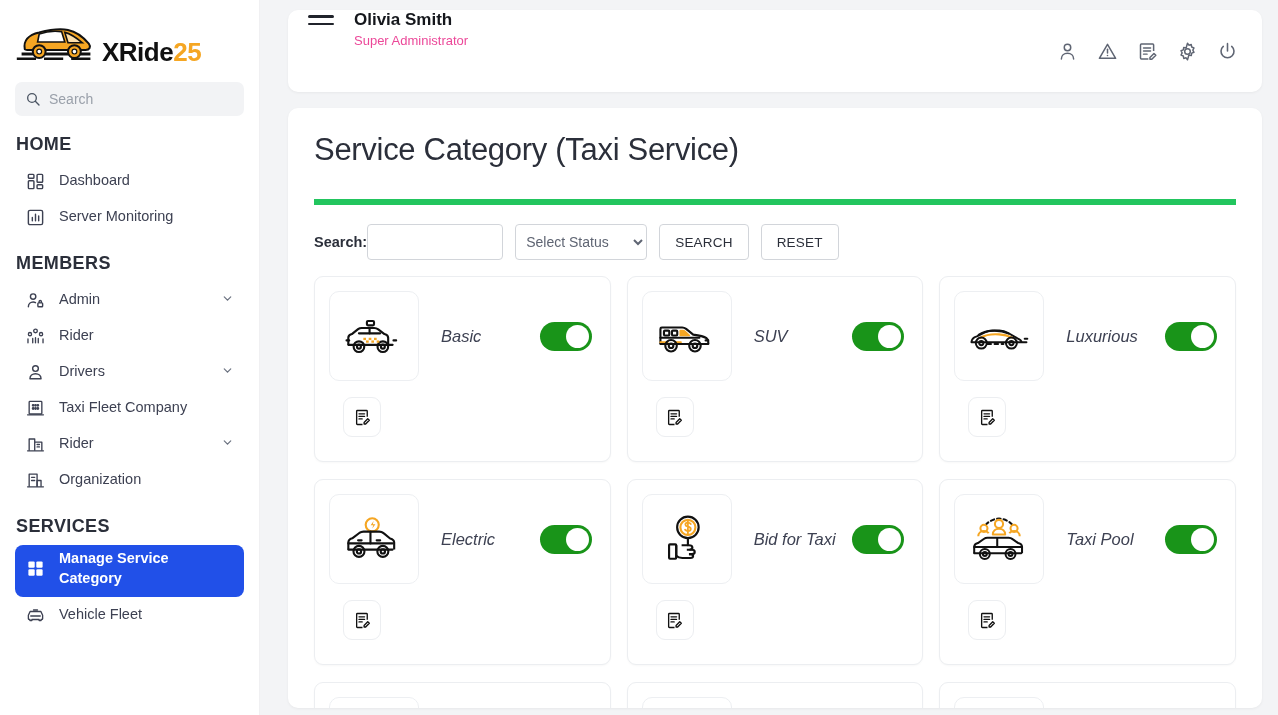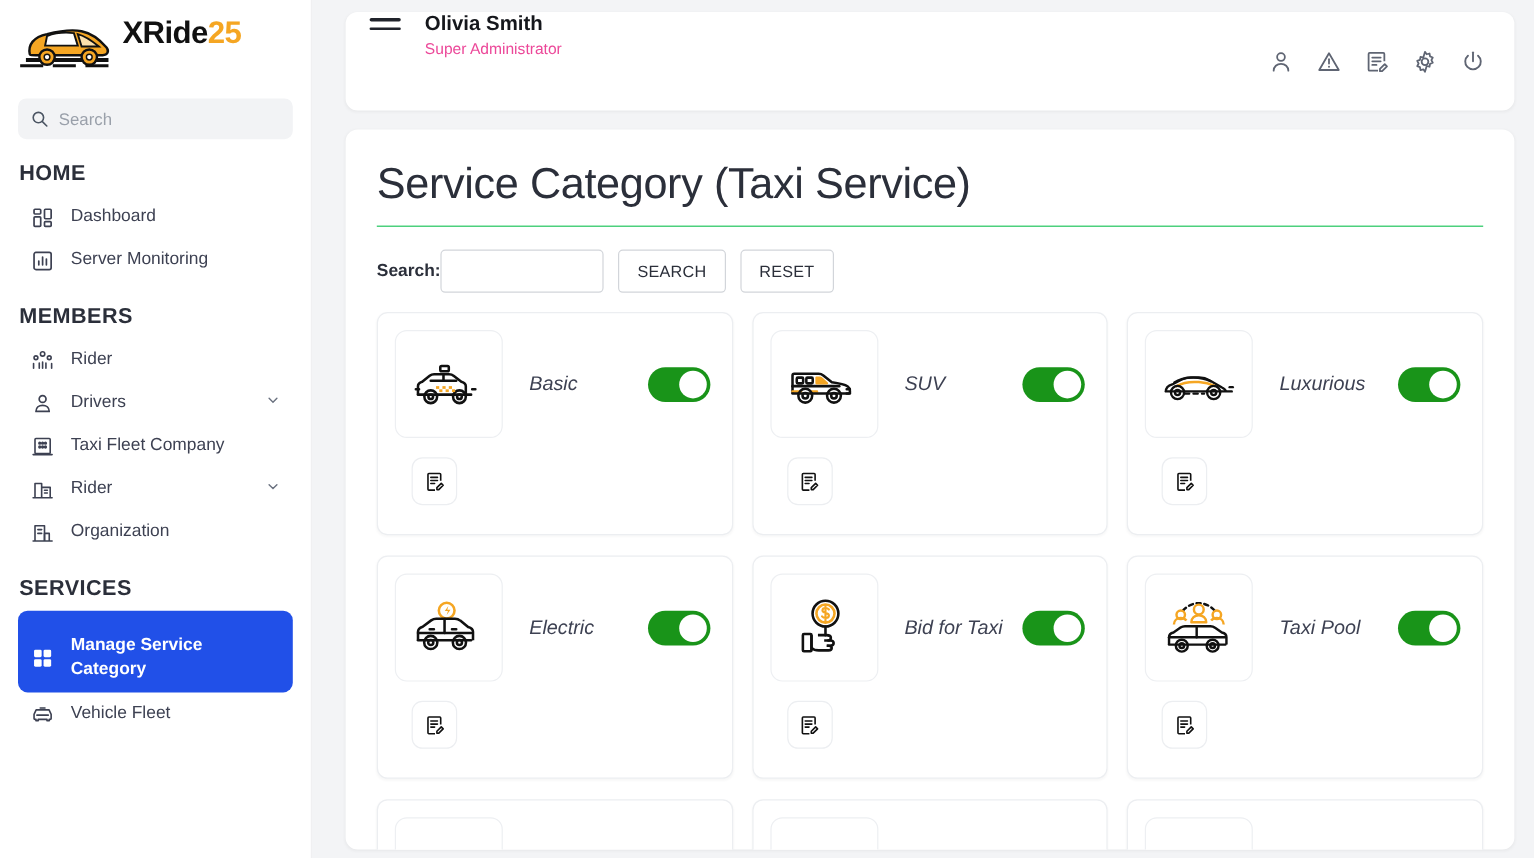--- a/index.html
+++ b/index.html
@@ -15,21 +15,21 @@
   
   .sidebar {
     width: 260px; height: 715px;
     background: #ffffff;
     flex: 0 0 260px;
     position: relative;
     overflow: hidden;
     border-right: 1px solid #f0f0f2;
   }
   .brand {
-    display: flex; align-items: flex-start;
+    display: flex; align-items: flex-end;
     padding: 12px 0 6px 12px;
     height: 74px;
   }
   .brand-logo { width: 88px; height: 52px; flex: 0 0 88px; }
   .brand-text {
     font-size: 26px; font-weight: bold; letter-spacing: -0.5px;
     margin-left: 2px;
   }
   .brand-text .dark { color: #111111; }
   .brand-text .accent { color: #f5a623; }
@@ -65,21 +65,21 @@
     display: flex; align-items: center; justify-content: center;
     margin-right: 14px; color: #3d4152;
   }
   .nav-item .nav-label {
     font-size: 14.5px; color: #3d4152; line-height: 1.35; flex: 1;
   }
   .nav-item .chev { flex: 0 0 12px; color: #6b7280; }
   .nav-item.active { background: #2150e8; }
   .nav-item.active .nav-label { color: #ffffff; font-weight: bold; }
   .nav-item.active .nav-ico { color: #ffffff; }
-  .nav-item.wrap { padding-top: 20px; padding-bottom: 9px; }
+  .nav-item.wrap { padding-top: 4px; padding-bottom: 9px; }
 
   
   .main {
     flex: 1; height: 715px; padding: 10px 16px 0 28px;
     overflow: hidden;
   }
   .topbar {
     background: #ffffff; border-radius: 10px;
     height: 82px; display: flex; 
     padding: 0 22px 0 20px;
@@ -99,23 +99,23 @@
   }
 
   .content-card {
     background: #ffffff; border-radius: 10px;
     margin-top: 16px; height: 600px;
     padding: 24px 26px 0 26px;
     box-shadow: 0 1px 3px rgba(0,0,0,0.05);
     overflow: hidden;
   }
   .page-title {
-    font-size: 36px; color: #2b2f3a; font-weight: normal;
-    letter-spacing: -0.3px; padding-bottom: 14px;
-    border-bottom: 1px solid #22c55e;
+    font-size: 31px; color: #2b2f3a; font-weight: normal;
+    letter-spacing: -0.3px; padding-bottom: 31px;
+    border-bottom: 6px solid #22c55e;
   }
 
   .filter-row {
     display: flex; align-items: center; margin-top: 19px;
   }
   .filter-label { font-size: 14.5px; font-weight: bold; color: #2b2f3a; }
   .f-input {
     width: 136px; height: 36px; border: 1px solid #d2d5da;
     border-radius: 4px; outline: none; padding: 0 8px;
     font-family: "Liberation Sans", sans-serif; font-size: 14px;
@@ -220,20 +220,36 @@
         <svg viewBox="0 0 24 24" width="19" height="19" fill="none" stroke="currentColor" stroke-width="1.8">
           <rect x="3" y="3" width="18" height="18" rx="2"></rect>
           <path d="M8 16v-4M12 16V8M16 16v-6" stroke-linecap="round"></path>
         </svg>
       </span>
       <span class="nav-label">Server Monitoring</span>
     </div>
 
     <div class="nav-section">MEMBERS</div>
 
+    <div class="nav-item">
+      <span class="nav-ico">
+        <svg viewBox="0 0 24 24" width="19" height="19" fill="none" stroke="currentColor" stroke-width="1.8">
+          <circle cx="9" cy="7" r="3.4"></circle>
+            <path d="M3 20c0-3.6 2.8-6 6-6 1.2 0 2.2.3 3 .7" stroke-linecap="round"></path>
+          <rect x="15" y="15" width="6" height="5" rx="1"></rect>
+            <path d="M16.6 15v-1.6a1.4 1.4 0 012.8 0V15"></path>
+        </svg>
+      </span>
+      <span class="nav-label">Admin</span>
+      <span class="chev">
+        <svg viewBox="0 0 24 24" width="13" height="13" fill="none" stroke="currentColor" stroke-width="2.2">
+            <path d="M6 9l6 6 6-6" stroke-linecap="round"></path>
+          </svg>
+      </span>
+    </div>
 
     <div class="nav-item">
       <span class="nav-ico">
         <svg viewBox="0 0 24 24" width="19" height="19" fill="none" stroke="currentColor" stroke-width="1.7">
           <circle cx="12" cy="5" r="2.3"></circle>
             <circle cx="5" cy="9" r="2"></circle>
             <circle cx="19" cy="9" r="2"></circle>
           <path d="M8.5 20v-5.5M12 20v-6.5M15.5 20v-5.5M2.5 20v-5M21.5 20v-5" stroke-linecap="round"></path>
         </svg>
       </span>
@@ -371,20 +387,25 @@
         </span>
       </div>
     </div>
 
     <section class="content-card">
       <h1 class="page-title">Service Category (Taxi Service)</h1>
 
       <div class="filter-row">
         <span class="filter-label">Search:</span>
         <input class="f-input" type="text" style="">
+        <select class="f-select">
+          <option>Select Status</option>
+          <option>Active</option>
+          <option>Inactive</option>
+        </select>
         <button class="f-btn">SEARCH</button>
         <button class="f-btn">RESET</button>
       </div>
 
       <div class="cat-grid">
 
         <div class="cat-card">
           <div class="cat-top">
             <div class="icon-box">
               <svg viewBox="0 0 70 48" width="62" height="44" fill="none" stroke="#111" stroke-width="2.4">

